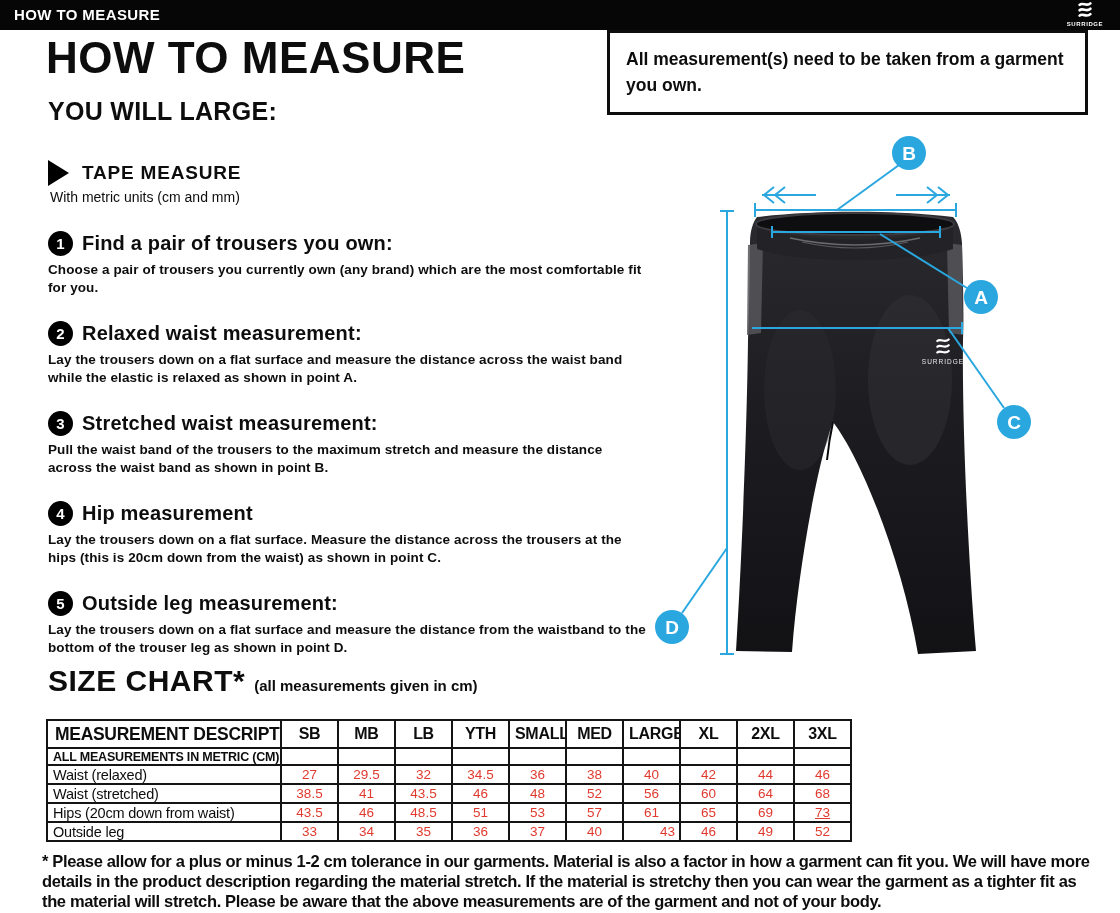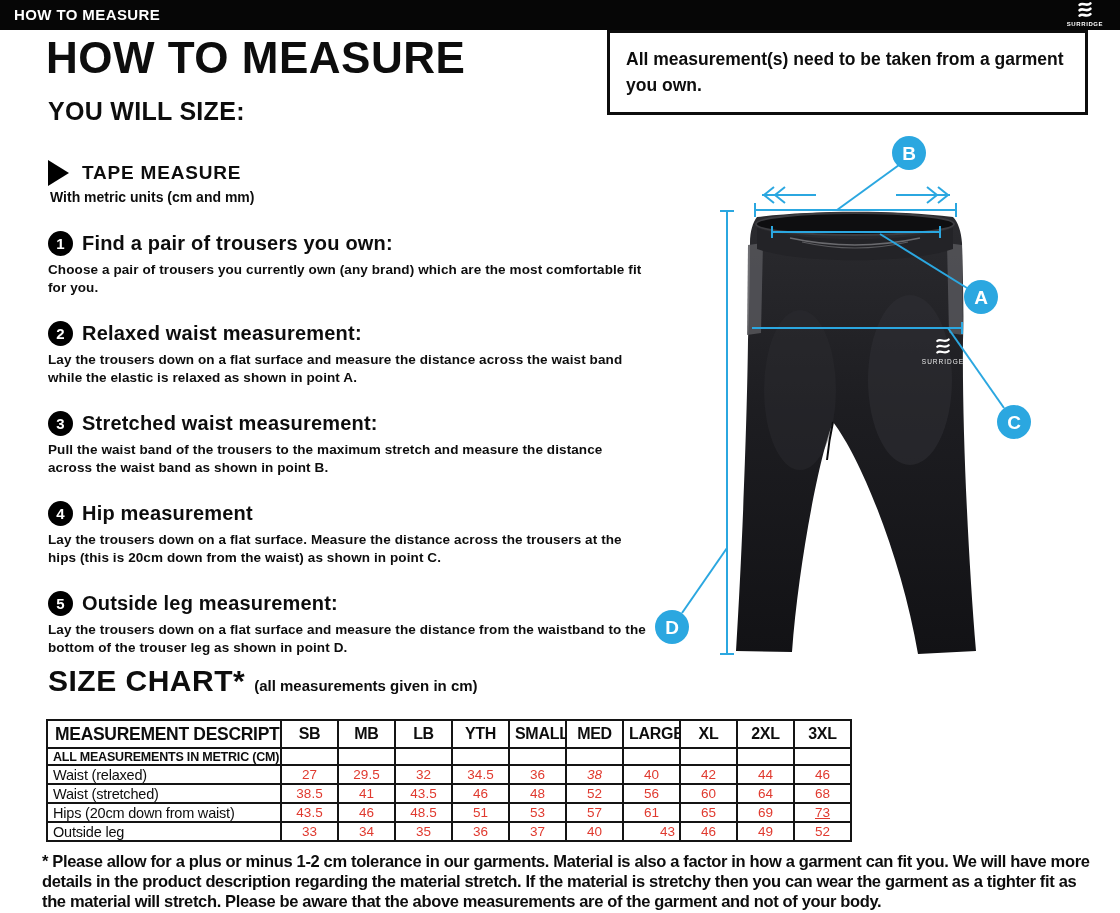--- a/index.html
+++ b/index.html
@@ -16,21 +16,21 @@
   
   .h1{position:absolute;left:46px;top:33px;font-size:44px;font-weight:800;letter-spacing:.5px;}
   .h2{position:absolute;left:48px;top:97px;font-size:25px;font-weight:800;letter-spacing:.3px;}
 
   
   #tape{position:absolute;left:48px;top:160px;}
   .tape-head{display:flex;align-items:center;gap:13px;}
   .tri{width:0;height:0;border-left:21px solid #000;border-top:13px solid transparent;
        border-bottom:13px solid transparent;}
   .tape-label{font-size:19px;font-weight:800;letter-spacing:.8px;}
-  .tape-sub{font-size:14px;font-weight:700;margin-top:3px;margin-left:2px;}
+  .tape-sub{font-size:14px;font-weight:400;margin-top:3px;margin-left:2px;}
 
   
   #steps{position:absolute;left:48px;top:231px;width:600px;}
   .step{height:90px;}
   .step-head{display:flex;align-items:center;gap:9px;}
   .step-num{width:25px;height:25px;border-radius:50%;background:#000;color:#fff;
         display:flex;align-items:center;justify-content:center;font-size:15px;font-weight:800;flex:0 0 25px;}
   .step-title{font-size:20px;font-weight:800;letter-spacing:.2px;}
   .step-body{font-size:13.5px;font-weight:700;line-height:1.36;margin-top:5px;letter-spacing:.1px;}
 
@@ -73,21 +73,21 @@
           <path d="M4,5 C8,1 13,8 18,3"></path>
           <path d="M4,12 C8,8 13,15 18,10"></path>
           <path d="M4,19 C8,15 13,22 18,17"></path>
         </g>
       </svg>
       <span class="topbar-logo-text">SURRIDGE</span>
     </div>
   </div>
 
   <div class="h1">HOW TO MEASURE</div>
-  <div class="h2">YOU WILL SIZE:</div>
+  <div class="h2">YOU WILL LARGE:</div>
 
   <div id="tape">
     <div class="tape-head">
       <span class="tri"></span>
       <span class="tape-label">TAPE MEASURE</span>
     </div>
     <div class="tape-sub">With metric units (cm and mm)</div>
   </div>
 
   <div id="steps">
@@ -245,21 +245,21 @@
           <td></td>
           <td></td>
         </tr>
         <tr class="data">
           <td class="label">Waist (relaxed)</td>
           <td style="color: rgb(224, 58, 47);">27</td>
           <td style="color: rgb(224, 58, 47);">29.5</td>
           <td style="color: rgb(224, 58, 47);">32</td>
           <td style="color: rgb(224, 58, 47);">34.5</td>
           <td style="color: rgb(224, 58, 47);">36</td>
-          <td style="color: rgb(224, 58, 47); font-style: italic;">38</td>
+          <td style="color: rgb(224, 58, 47);">38</td>
           <td style="color: rgb(224, 58, 47);">40</td>
           <td style="color: rgb(224, 58, 47);">42</td>
           <td style="color: rgb(224, 58, 47);">44</td>
           <td style="color: rgb(224, 58, 47);">46</td>
         </tr>
         <tr class="data">
           <td class="label">Waist (stretched)</td>
           <td style="color: rgb(224, 58, 47);">38.5</td>
           <td style="color: rgb(224, 58, 47);">41</td>
           <td style="color: rgb(224, 58, 47);">43.5</td>

